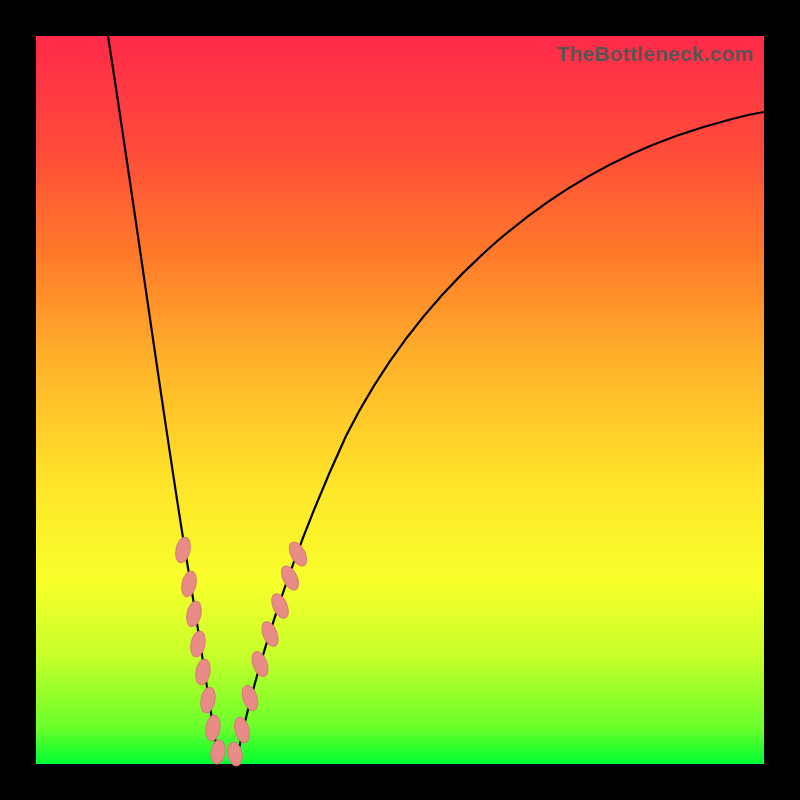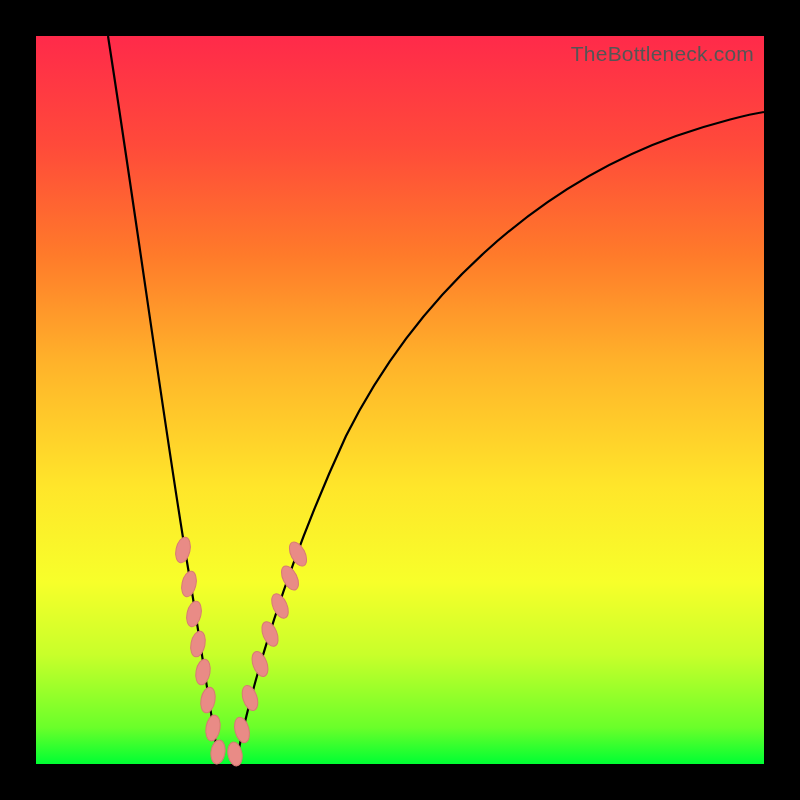--- a/index.html
+++ b/index.html
@@ -36,21 +36,21 @@
       #ff4a3a 85%,
       #ff2a4a 100%
     );
   }
   .watermark {
     position: absolute;
     top: 6px;
     right: 10px;
     color: #555;
     font-size: 21px;
-    font-weight: 400;
+    font-weight: 700;
     letter-spacing: 0.2px;
     pointer-events: none;
   }
   svg.curve {
     position: absolute;
     left: 0;
     top: 0;
     width: 728px;
     height: 728px;
     overflow: visible;

